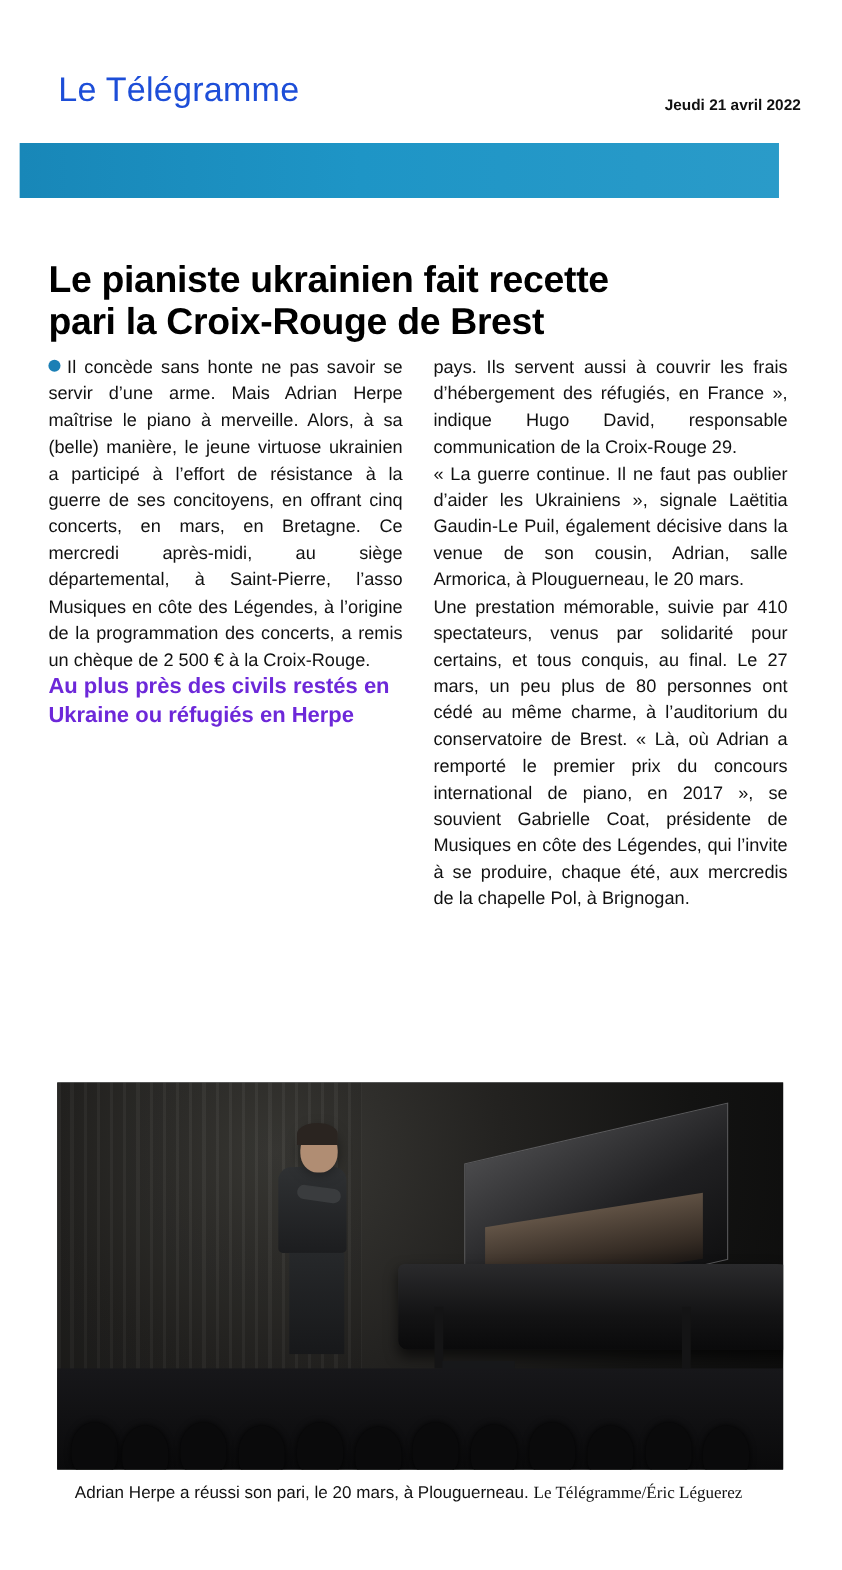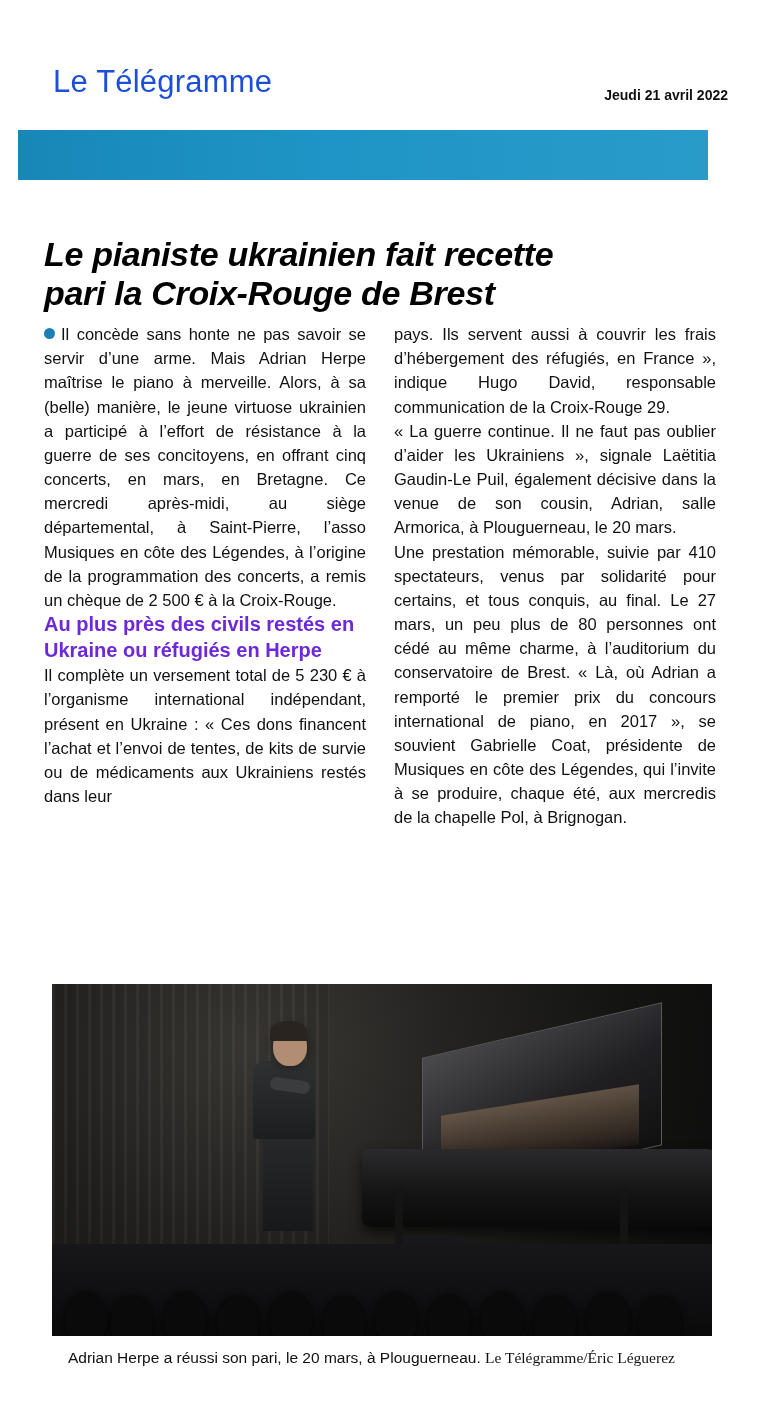--- a/index.html
+++ b/index.html
@@ -73,21 +73,20 @@
     position: absolute;
     left: 44px;
     top: 212px;
     width: 670px;
     font-size: 34px;
     line-height: 1.16;
     font-weight: bold;
     color: #000;
     letter-spacing: -0.3px;
     font-family: "Liberation Sans", sans-serif;
-    font-style: italic;
   }
   .headline .l2 { display: block; }
 
   
   .body {
     position: absolute;
     left: 44px;
     top: 322px;
     width: 672px;
     height: 632px;
@@ -306,21 +305,20 @@
   <div class="body">
 
     <div class="col col-left">
       <p>
         <span class="bullet"></span><span>Il concède sans honte ne pas savoir se servir d’une arme. Mais Adrian Herpe maîtrise le piano à merveille. Alors, à sa (belle) manière, le jeune virtuose ukrainien a participé à l’effort de résistance à la guerre de ses concitoyens, en offrant cinq concerts, en mars, en Bretagne. Ce mercredi après-midi, au siège départemental, à Saint-Pierre, l’asso Musiques en côte des Légendes, à l’origine de la programmation des concerts, a remis un chèque de 2 500 € à la Croix-Rouge.</span>
       </p>
       <p class="subhead">
         <span>Au plus près des civils restés en</span><br>
         <span>Ukraine ou réfugiés en Herpe</span>
       </p>
-      <p>Il complète un versement total de 5 230 € à l’organisme international indépendant, présent en Ukraine : « Ces dons financent l’achat et l’envoi de tentes, de kits de survie ou de médicaments aux Ukrainiens restés dans leur</p>
     </div>
 
     <div class="col col-right">
       <p>pays. Ils servent aussi à couvrir les frais d’hébergement des réfugiés, en France », indique Hugo David, responsable communication de la Croix-Rouge 29.</p>
       <p>« La guerre continue. Il ne faut pas oublier d’aider les Ukrainiens », signale Laëtitia Gaudin-Le Puil, également décisive dans la venue de son cousin, Adrian, salle Armorica, à Plouguerneau, le 20 mars.</p>
       <p>Une prestation mémorable, suivie par 410 spectateurs, venus par solidarité pour certains, et tous conquis, au final. Le 27 mars, un peu plus de 80 personnes ont cédé au même charme, à l’auditorium du conservatoire de Brest. « Là, où Adrian a remporté le premier prix du concours international de piano, en 2017 », se souvient Gabrielle Coat, présidente de Musiques en côte des Légendes, qui l’invite à se produire, chaque été, aux mercredis de la chapelle Pol, à Brignogan.</p>
     </div>
 
   </div>
 

